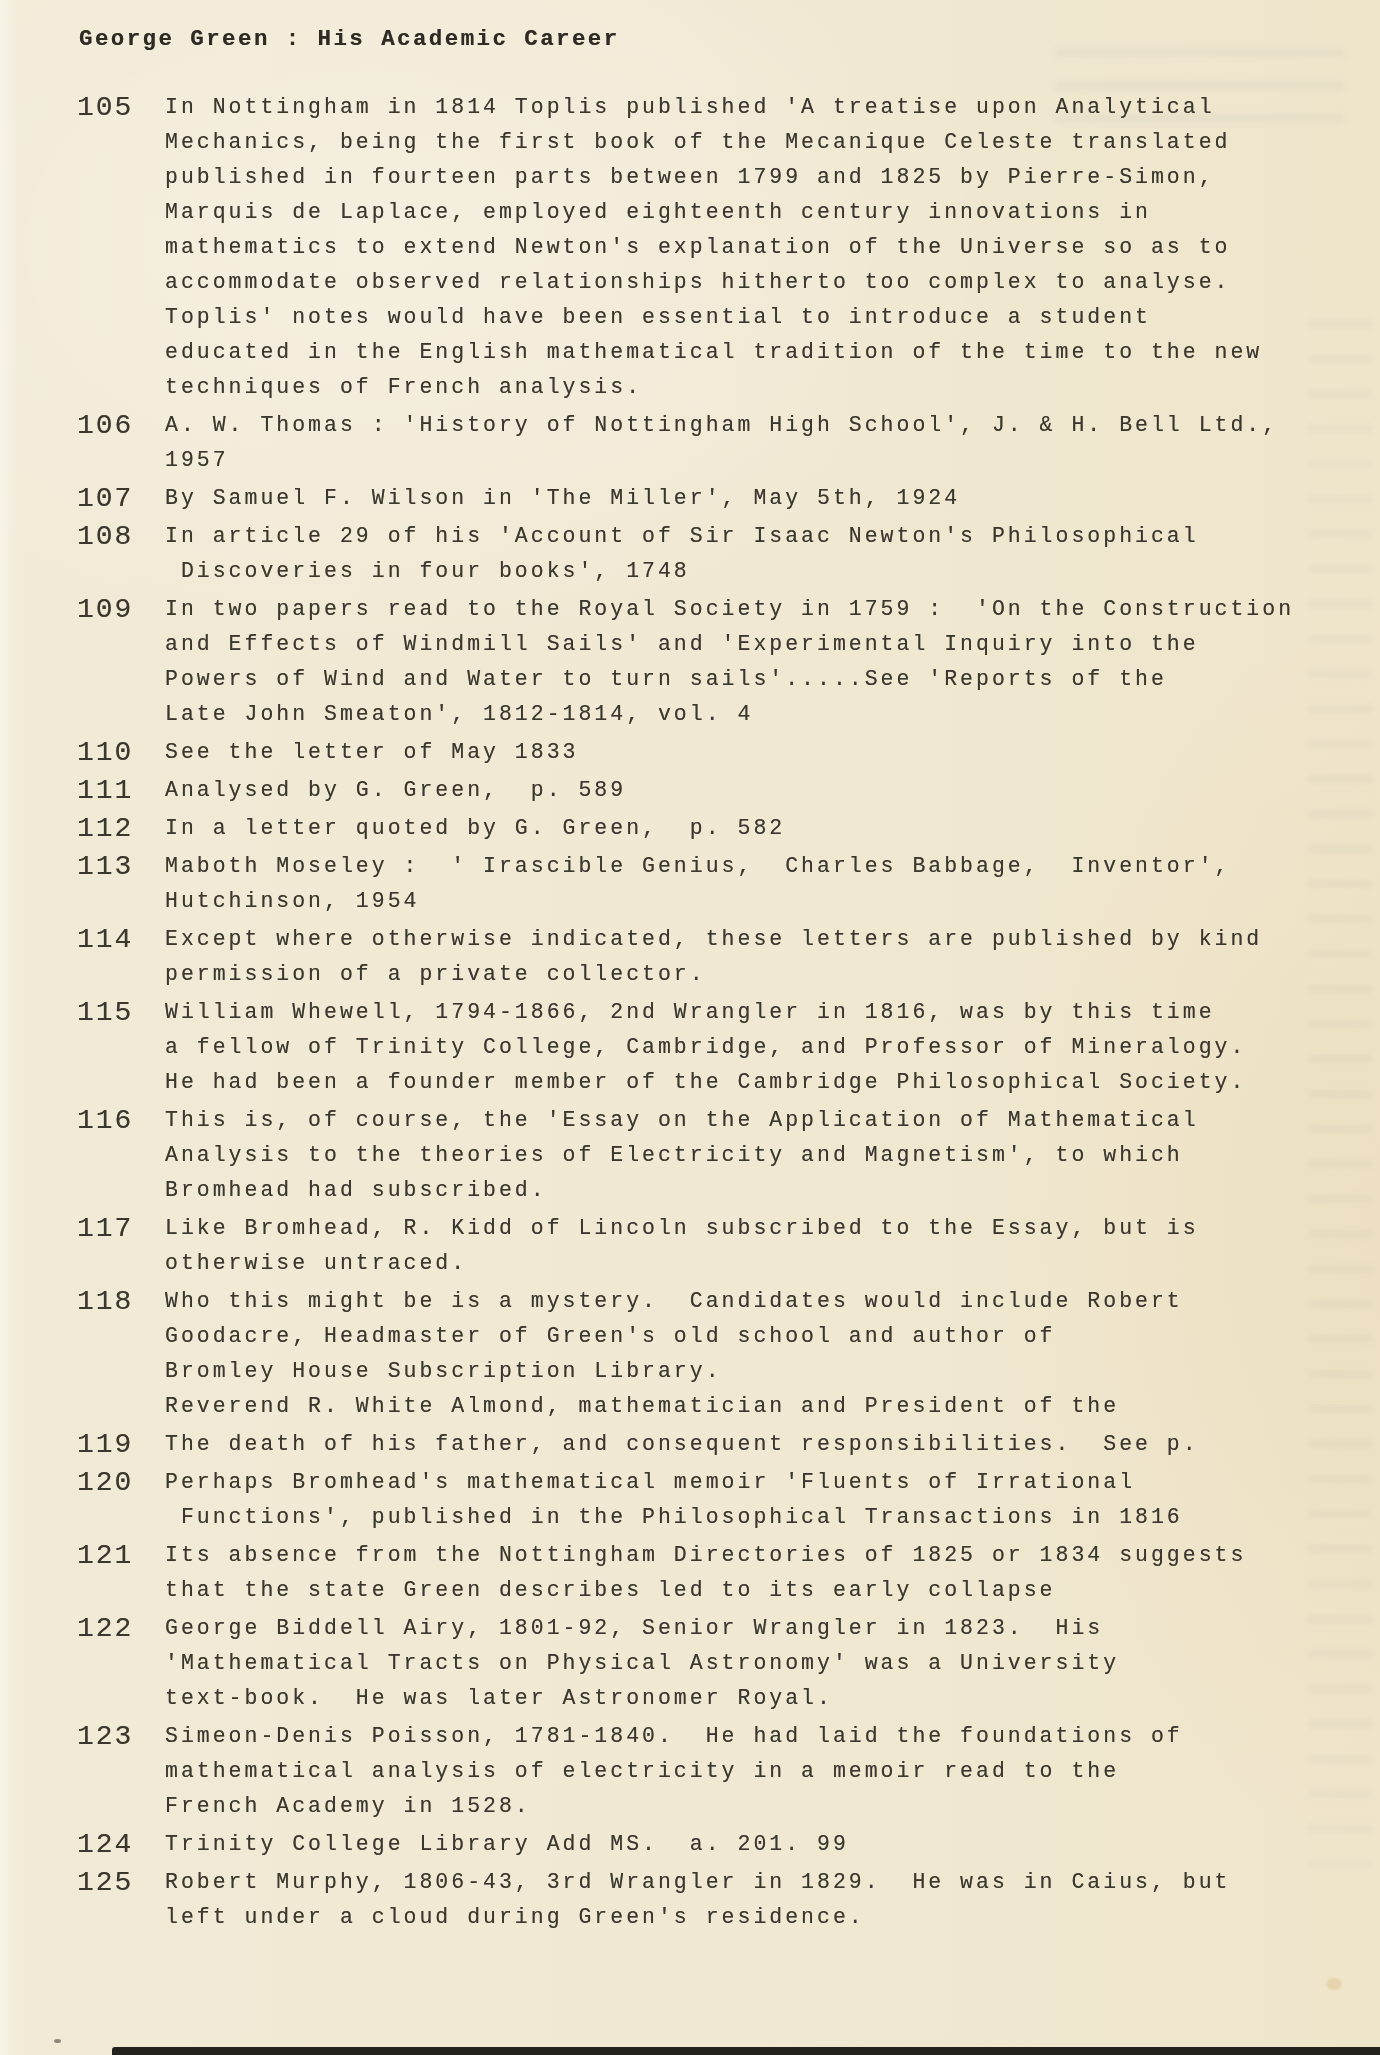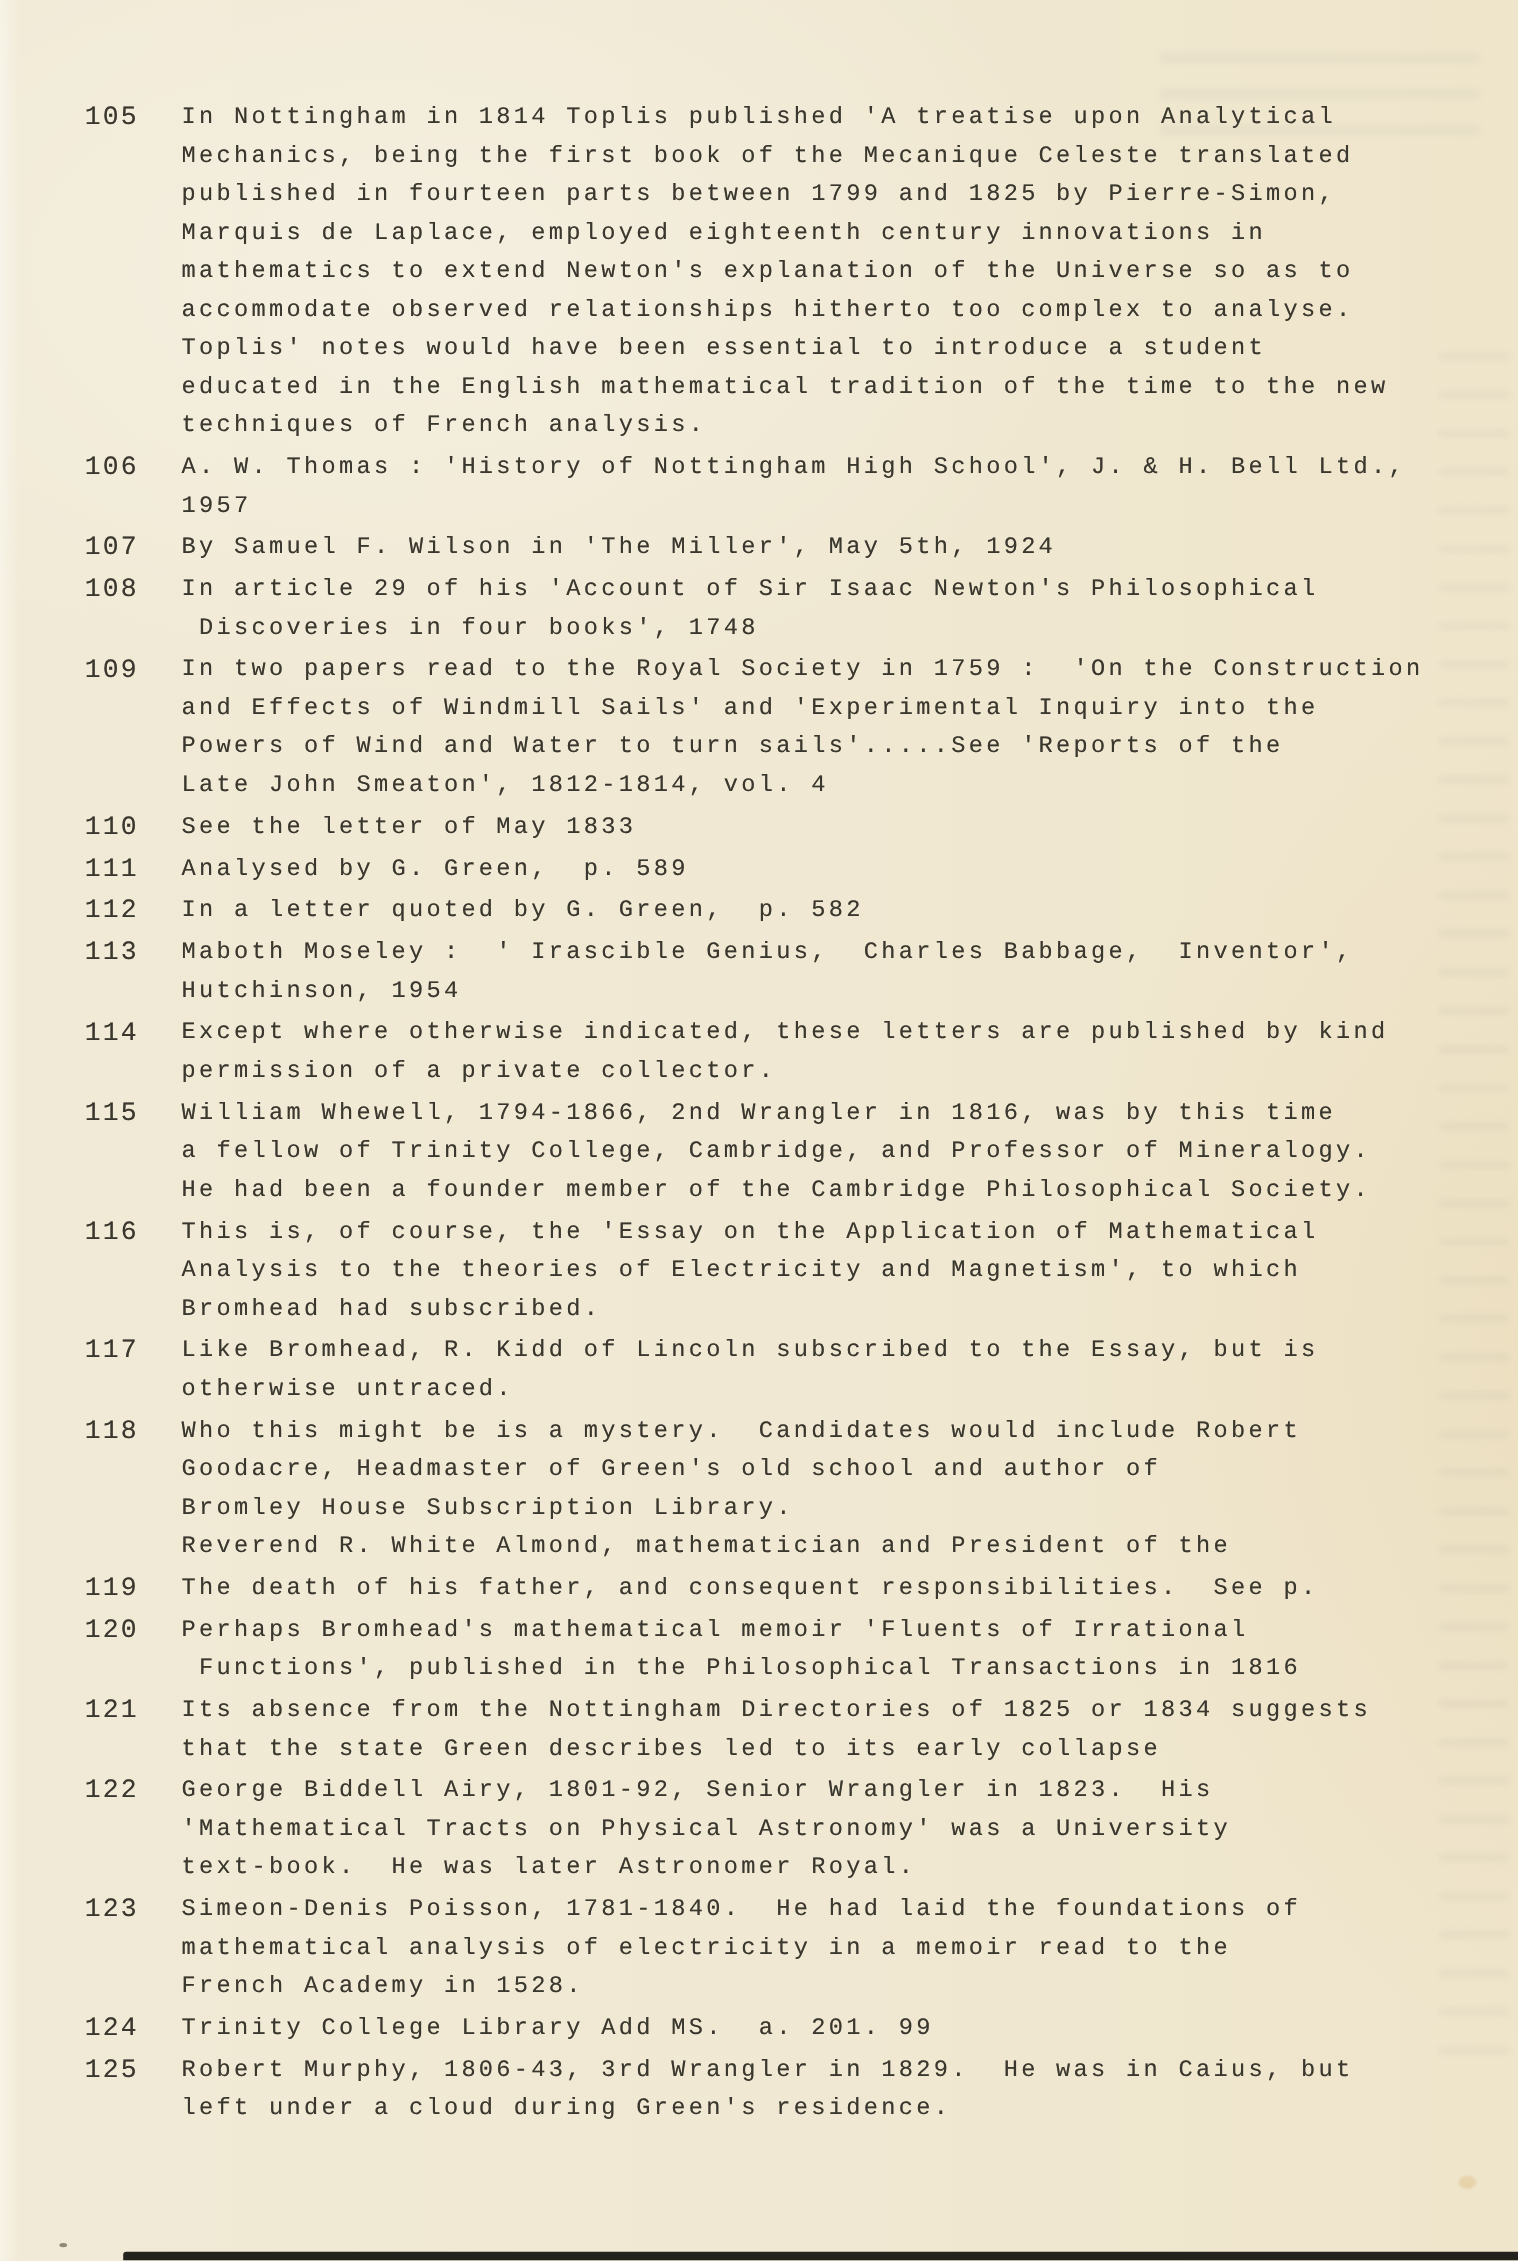--- a/index.html
+++ b/index.html
@@ -36,21 +36,21 @@
     left: 77px;
     top: 90px;
     width: 1290px;
   }
 
   .note-row { display: flex; align-items: flex-start; margin-bottom: 3px; }
 
   .note-number {
     flex: none;
     width: 88px;
-    font-size: 24px;
+    font-size: 28px;
     line-height: 35px;
     letter-spacing: 2px;
     color: #3a372e;
     text-shadow: 0 0 0.4px rgba(58,55,46,0.5);
   }
 
   .note-text { flex: none; }
 
   .note-line {
     white-space: pre;
@@ -100,20 +100,21 @@
     position: absolute; left: 1326px; top: 1978px;
     width: 16px; height: 12px; border-radius: 50%;
     background: rgba(205,150,60,0.22);
     filter: blur(1px);
   }
 </style>
 </head>
 <body>
 
 <div class="page">
+  <div class="page-title">George Green : His Academic Career</div>
 
   <div class="notes-list">
   <div class="note-row">
     <div class="note-number">105</div>
     <div class="note-text">
           <div class="note-line">In Nottingham in 1814 Toplis published 'A treatise upon Analytical</div>
           <div class="note-line">Mechanics, being the first book of the Mecanique Celeste translated</div>
           <div class="note-line">published in fourteen parts between 1799 and 1825 by Pierre-Simon,</div>
           <div class="note-line">Marquis de Laplace, employed eighteenth century innovations in</div>
           <div class="note-line">mathematics to extend Newton's explanation of the Universe so as to</div>

